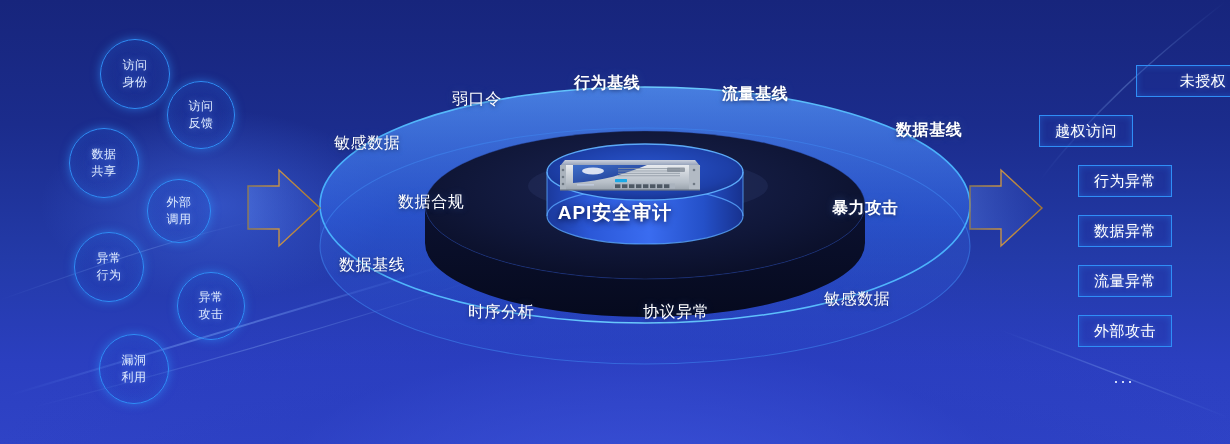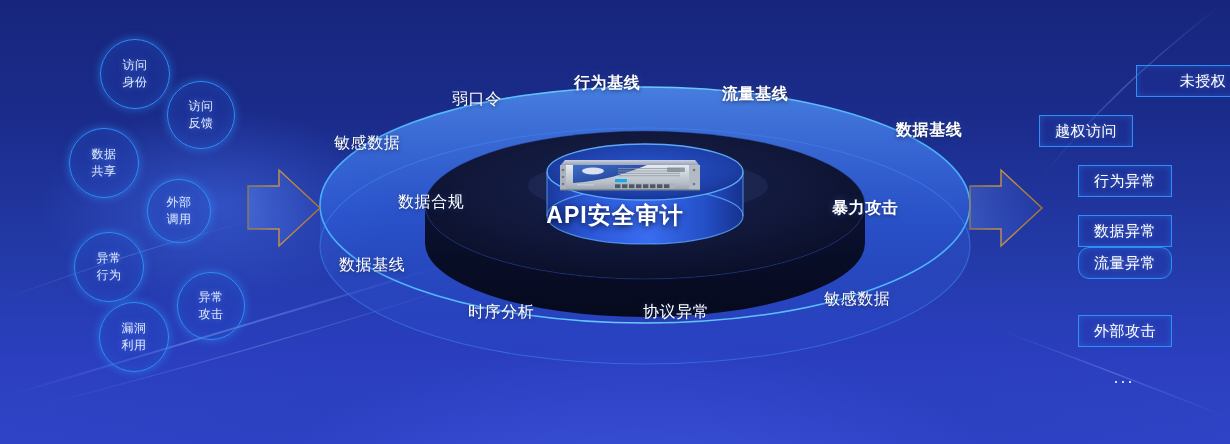--- a/index.html
+++ b/index.html
@@ -51,21 +51,21 @@
   
   .rlab{
     position:absolute;color:#ffffff;font-size:16px;white-space:nowrap;
     letter-spacing:.6px;text-shadow:0 1px 4px rgba(8,20,70,.75), 0 0 8px rgba(120,175,255,.30);
   }
   .rlab.bold{font-weight:bold;}
 
   
   #core-label{
     position:absolute;left:0;width:1230px;text-align:center;top:200px;
-    color:#ffffff;font-size:23px;font-weight:bold;letter-spacing:1px;
+    color:#ffffff;font-size:19px;font-weight:bold;letter-spacing:1px;
     text-shadow:0 2px 6px rgba(0,6,40,.85);
   }
   
   #server{position:absolute;left:555px;top:150px;width:150px;height:48px;}
 </style>
 </head>
 <body>
 
 <div id="stage">
 
@@ -259,21 +259,21 @@
 调用</span>
       </div>
       <div class="bubble" style="left: 74px; top: 232px; height: 68px; width: 68px;">
         <span class="blab">异常
 行为</span>
       </div>
       <div class="bubble" style="left: 177px; top: 272px; height: 66px; width: 66px;">
         <span class="blab">异常
 攻击</span>
       </div>
-      <div class="bubble" style="left: 99px; top: 302px; height: 68px; width: 68px;">
+      <div class="bubble" style="left: 99px; top: 334px; height: 68px; width: 68px;">
         <span class="blab">漏洞
 利用</span>
       </div>
     </div>
 
   <div class="layer" id="ringlabels">
       <div class="rlab" style="left: 452px; top: 89px;">弱口令</div>
       <div class="rlab bold" style="left: 574px; top: 73px;">行为基线</div>
       <div class="rlab bold" style="left: 722px; top: 84px;">流量基线</div>
       <div class="rlab bold" style="left: 860px; top: 120px; padding-left: 36px;">数据基线</div>
@@ -292,21 +292,21 @@
       </div>
       <div class="rbox" style="left: 1039px; top: 115px;">
         <span>越权访问</span>
       </div>
       <div class="rbox" style="left: 1078px; top: 165px;">
         <span>行为异常</span>
       </div>
       <div class="rbox" style="left: 1078px; top: 215px;">
         <span>数据异常</span>
       </div>
-      <div class="rbox" style="left: 1078px; top: 247px; border-radius: 11px;">
+      <div class="rbox" style="left: 1078px; top: 265px;">
         <span>流量异常</span>
       </div>
       <div class="rbox" style="left: 1078px; top: 315px;">
         <span>外部攻击</span>
       </div>
       <div class="rdots" style="left: 1078px; top: 367px;">...</div>
     </div>
 
 </div>
 

